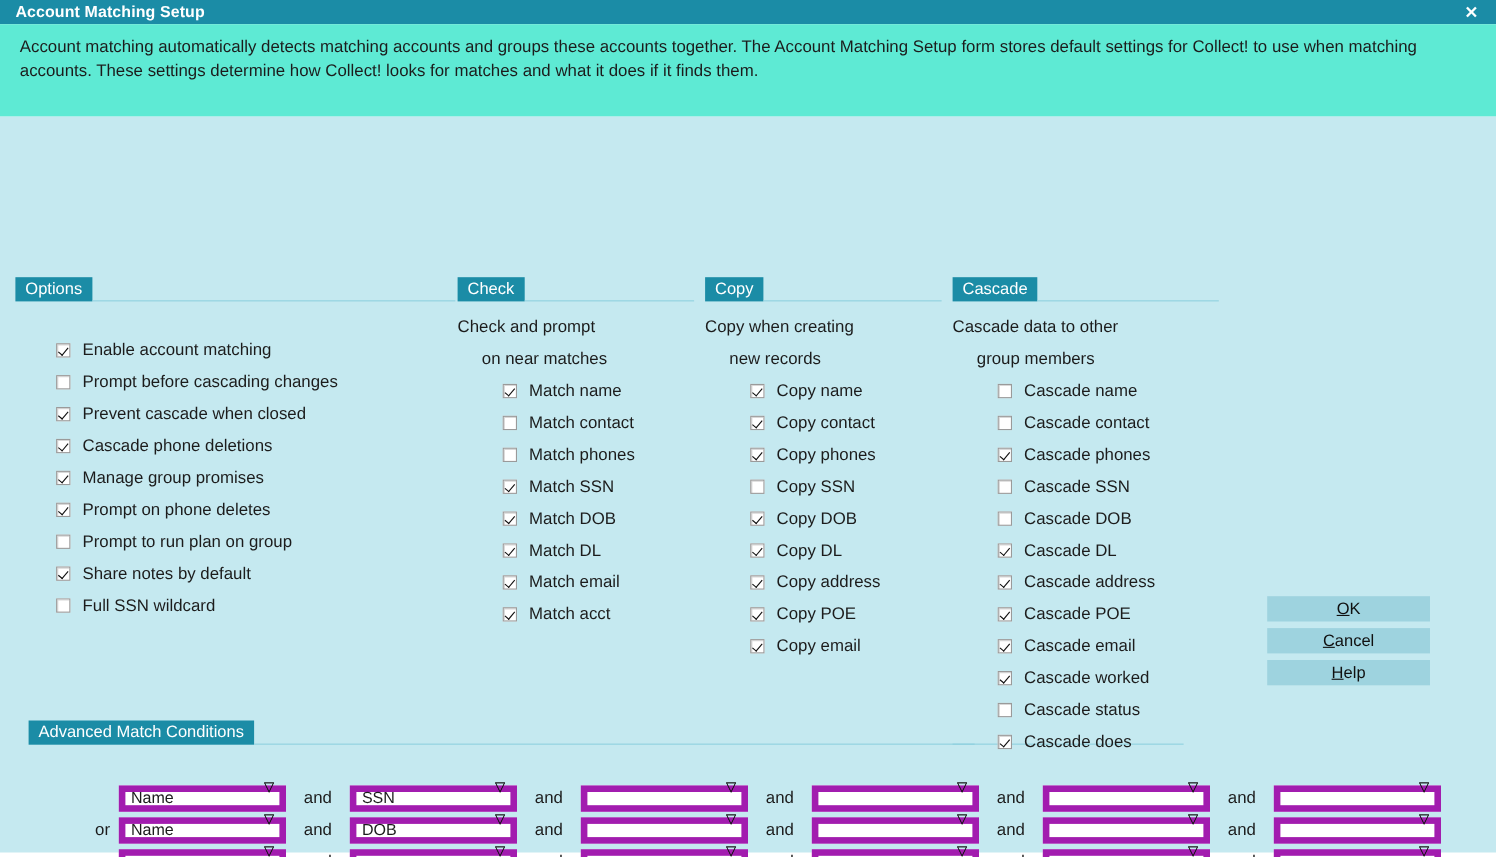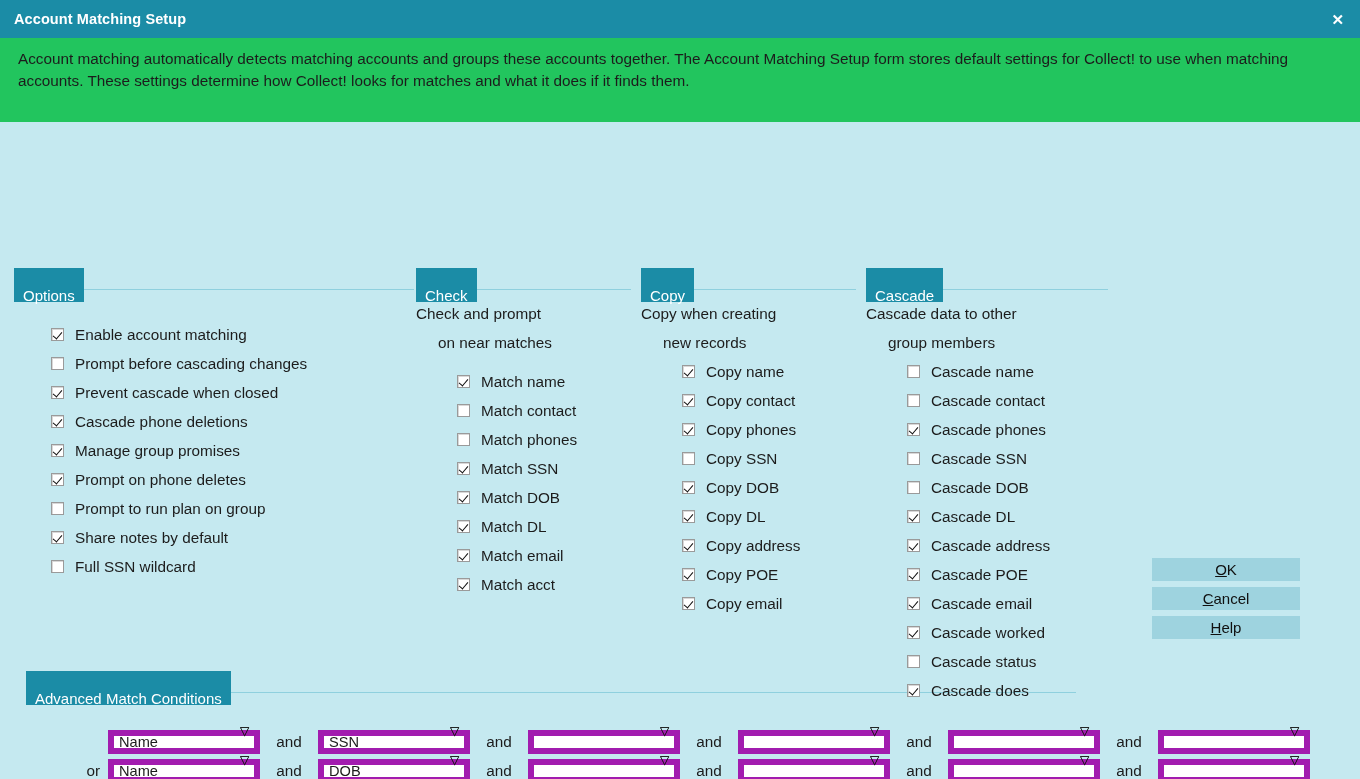--- a/index.html
+++ b/index.html
@@ -11,21 +11,21 @@
   body {
     width: 1360px;
     height: 779px;
     overflow: hidden;
     font-family: "Liberation Sans", sans-serif;
     color: #1c1c1c;
   }
 
   
   #titlebar {
-    height: 38px;
+    height: 22px;
     background: #1b8ca6;
     display: flex;
     align-items: center;
     justify-content: space-between;
     padding: 0 10px 0 14px;
     box-sizing: border-box;
   }
   #title-text {
     color: #ffffff;
     font-size: 14.5px;
@@ -38,21 +38,21 @@
     font-weight: bold;
     line-height: 1;
     padding: 2px 6px;
     cursor: pointer;
     user-select: none;
   }
 
   
   #description {
     height: 84px;
-    background: #22c55e;
+    background: #5eead4;
     box-sizing: border-box;
     padding: 10px 16px 0 18px;
     font-size: 15.3px;
     line-height: 1.45;
     color: #1c1c1c;
   }
 
   
   #body-area {
     position: relative;
@@ -65,21 +65,21 @@
     position: absolute;
     display: flex;
     align-items: flex-start;
   }
   .tab-label {
     background: #1b8ca6;
     color: #ffffff;
     font-size: 15px;
     line-height: 22px;
     height: 22px;
-    padding: 17px 9px;
+    padding: 0 9px;
     white-space: nowrap;
     box-sizing: border-box;
   }
   .tab-rule {
     height: 21px;
     border-bottom: 1px solid #8fd0de;
     flex: 1;
   }
 
   
@@ -282,21 +282,21 @@
         <div class="cb-row">
           <span class="cb-box"></span>
           <span class="cb-label">Full SSN wildcard</span>
         </div>
       </div>
   </div>
 
   <div class="col-block" style="left:416px; top:177px;">
     <div class="col-caption">Check and prompt</div>
     <div class="col-caption indent">on near matches</div>
-    <div id="check-list" style="padding-left:41px;margin-top:10px;">
+    <div id="check-list" style="padding-left:41px;">
         <div class="cb-row">
           <span class="cb-box checked"></span>
           <span class="cb-label">Match name</span>
         </div>
         <div class="cb-row">
           <span class="cb-box"></span>
           <span class="cb-label">Match contact</span>
         </div>
         <div class="cb-row">
           <span class="cb-box"></span>

